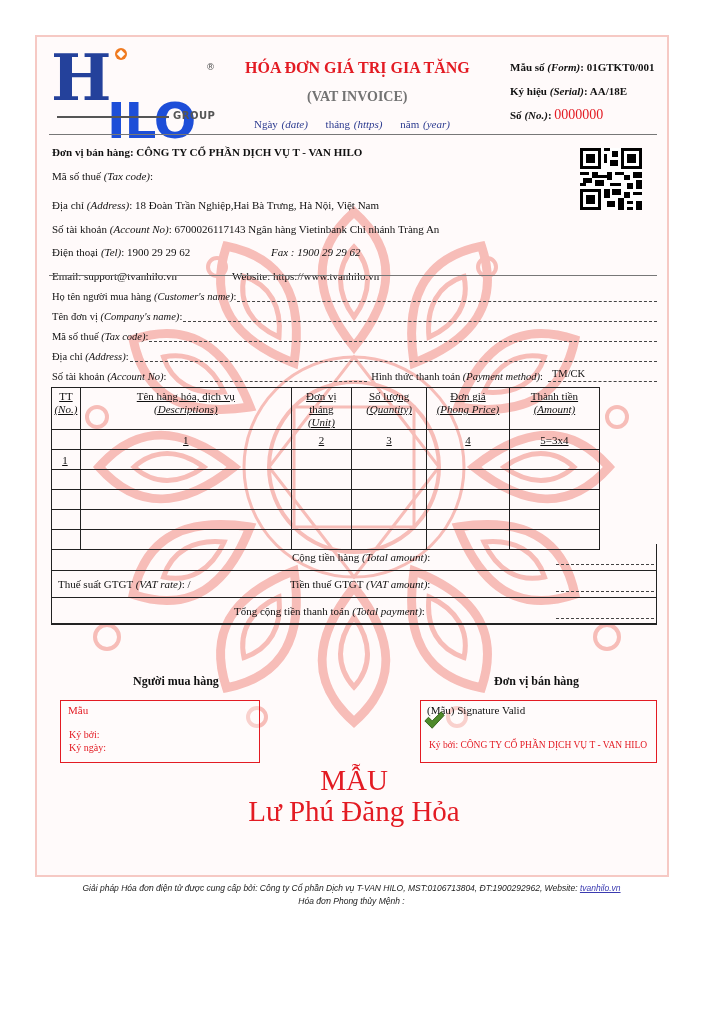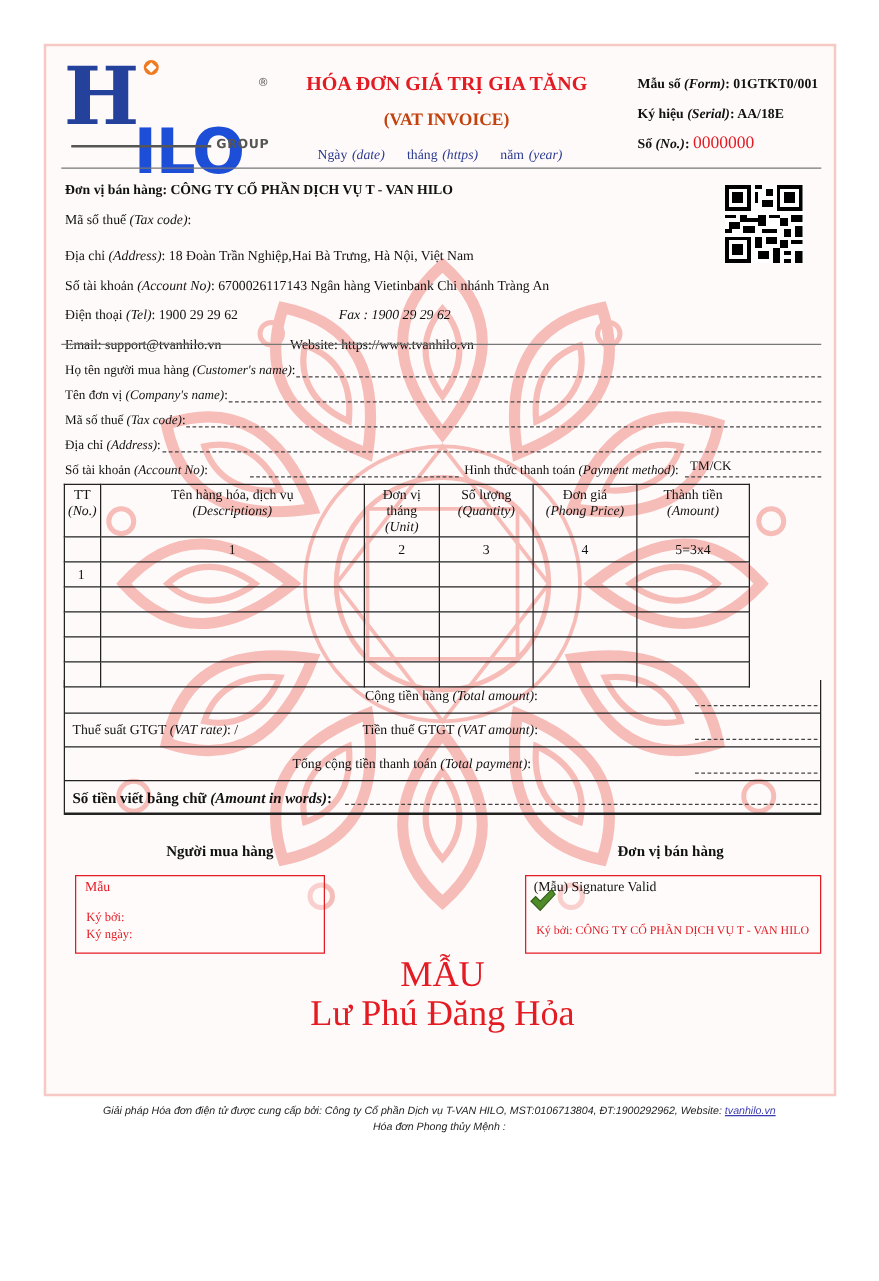--- a/index.html
+++ b/index.html
@@ -19,21 +19,21 @@
   .logo { position: absolute; left: 12px; top: 6px; width: 170px; height: 80px; }
   .logo-h { position: absolute; left: 2px; top: 2px; font-family: "DejaVu Serif", serif; font-weight: bold; font-size: 64px; color: #24419b; letter-spacing: -2px; line-height: 66px; }
   .logo-ilo { position: absolute; left: 58px; top: 14px; font-family: "DejaVu Sans", sans-serif; font-weight: bold; font-size: 50px; color: #1d4ed8; line-height: 54px; letter-spacing: -1px; margin-top: 37px; }
   .logo-dot { position: absolute; left: 66px; top: 5px; width: 12px; height: 12px; border-radius: 50%; background: #f07a1f; }
   .logo-dot::after { content: ""; position: absolute; left: 3px; top: 3px; width: 6px; height: 6px; background: #fff; transform: rotate(45deg); }
   .logo-reg { position: absolute; left: 157px; top: 19px; font-size: 9px; color: #555; font-family: "DejaVu Sans", sans-serif; }
   .logo-line { position: absolute; left: 8px; top: 73px; width: 112px; height: 2px; background: #555; }
   .logo-group { position: absolute; left: 124px; top: 67px; font-size: 10px; color: #555; font-family: "DejaVu Sans", sans-serif; font-weight: bold; letter-spacing: 0.5px; }
 
   .title-main { position: absolute; left: 208px; top: 22px; font-size: 16px; font-weight: bold; color: #e31b23; }
-  .title-sub { position: absolute; left: 270px; top: 52px; font-size: 14px; font-weight: bold; color: #c2410c; }
+  .title-sub { position: absolute; left: 270px; top: 52px; font-size: 14px; font-weight: bold; color: #737373; }
   .date-line { position: absolute; left: 217px; top: 81px; font-size: 11px; color: #2b3a8f; word-spacing: 1px; }
   .date-line i { font-style: italic; }
   .date-line .gap { display: inline-block; width: 14px; }
 
   .meta { position: absolute; left: 473px; top: 18px; font-size: 11px; font-weight: bold; color: #111; line-height: 24px; }
   .meta i { font-style: italic; }
   .meta .no { color: #e31b23; font-size: 14px; font-weight: normal; }
 
   .rule { position: absolute; left: 12px; width: 608px; height: 1px; background: #777; }
 
@@ -47,21 +47,21 @@
   .qr { position: absolute; left: 543px; top: 110px; width: 62px; height: 64px; }
 
   .buyer { position: absolute; left: 15px; top: 245px; width: 605px; font-size: 10.5px; }
   .buyer .row { position: relative; height: 20px; display: flex; align-items: flex-end; white-space: nowrap; }
   .buyer i { font-style: italic; }
   .buyer .fill { flex: 1; border-bottom: 1px dashed #444; height: 12px; margin-left: 1px; }
   .buyer .fill-fixed { width: 167px; border-bottom: 1px dashed #444; height: 12px; margin-left: 4px; }
   .buyer .pm-label { margin-left: 4px; }
   .buyer .pm-val { margin-left: 5px; flex: 1; border-bottom: 1px dashed #444; height: 14px; line-height: 12px; padding-left: 4px; }
 
-  table.items { position: absolute; left: 14px; top: 350px; width: 549px; border-collapse: collapse; font-size: 11px; }
+  table.items { position: absolute; left: 14px; top: 350px; width: 549px; border-collapse: collapse; font-size: 11px; text-decoration: underline; }
   table.items td, table.items th { border: 1px solid #222; text-align: center; font-weight: normal; padding: 0 2px; }
   table.items th { height: 32px; line-height: 13px; vertical-align: top; padding-top: 2px; }
   table.items th i { font-style: italic; }
   table.items td { height: 20px; }
   table.items td.left { text-align: left; padding-left: 13px; }
 
   .totals { position: absolute; left: 14px; top: 507px; width: 606px; font-size: 11px; border-left: 1px solid #222; border-right: 1px solid #222; }
   .totals .row { position: relative; height: 27px; border-bottom: 1px solid #222; }
   .totals .row:last-child { border-bottom: 2px solid #222; }
   .totals i { font-style: italic; }
@@ -350,26 +350,20 @@
           <span>Tiền thuế GTGT</span> <i>(VAT amount)</i><span>:</span>
         </span>
         <span class="dash"></span>
       </div>
       <div class="row">
         <span class="lbl" style="left:182px;">
           <span>Tổng cộng tiền thanh toán</span> <i>(Total payment)</i><span>:</span>
         </span>
         <span class="dash"></span>
       </div>
-      <div class="row">
-        <span class="words">
-          <span>Số tiền viết bằng chữ</span> <i>(Amount in words)</i><span>:</span>
-        </span>
-        <span class="words-fill"></span>
-      </div>
     </div>
 
     <div class="sig-head" style="left:96px;">Người mua hàng</div>
     <div class="sig-head" style="left:457px;">Đơn vị bán hàng</div>
 
     <div class="sig-box sig-buyer">
       <span class="mau">Mẫu</span>
       <div class="kb">
         <div>Ký bởi:</div>
         <div>Ký ngày:</div>

